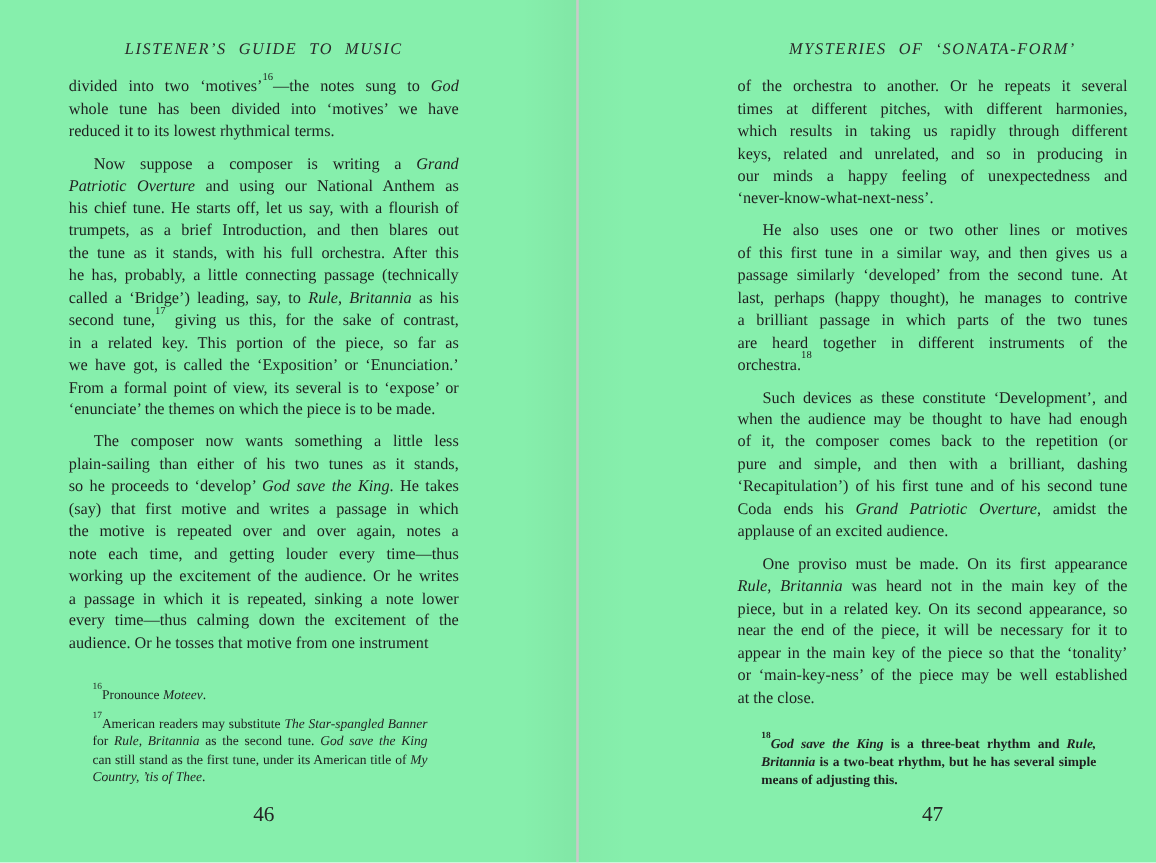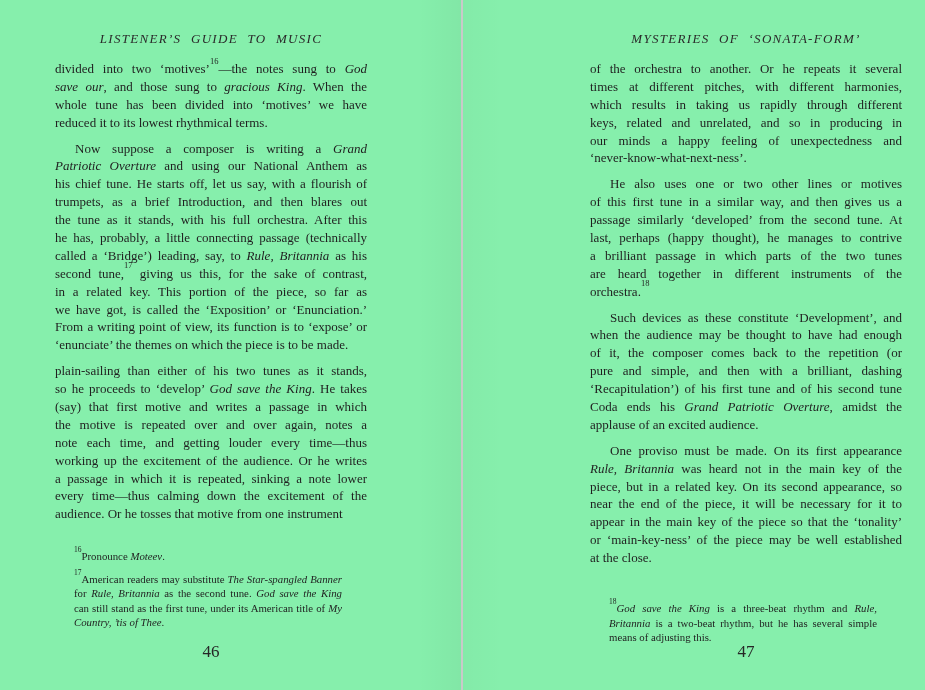--- a/index.html
+++ b/index.html
@@ -33,60 +33,60 @@
   .para { margin:0 0 8px 0; }
   .line {
     height:17.9px; line-height:17.9px; font-size:13px;
     white-space:nowrap; text-align:justify; text-align-last:justify;
   }
   .line.first { padding-left:20px; }
   .line.last  { text-align-last:left; }
   sup.sup { font-size:8.5px; line-height:0; position:relative; top:-4px; }
   .footnotes { position:absolute; left:19px; width:268px; }
   #fn-left  { top:549px; }
-  #fn-right { top:601px; }
+  #fn-right { top:588px;font-weight:bold; }
   .footnotes .line { height:14.6px; line-height:14.6px; font-size:10.8px; }
   .footnotes sup.sup { font-size:7.5px; top:-3px; }
   .page-number {
     position:absolute; top:642px; left:0; right:0;
     text-align:center; font-size:17px; color:#262626;
   }
 </style>
 </head>
 <body>
 
 <div class="spread">
   <div class="gutter-shade-left"></div>
   <div class="gutter-shade-right"></div>
   <div class="gutter-line"></div>
 
   <div class="page" id="page-left">
     <div class="running-header">LISTENER’S  GUIDE  TO  MUSIC</div>
     <div class="body-text">
         <div class="para">
           <div class="line"><span>divided into two ‘motives’</span><sup class="sup">16</sup><span>—the notes sung to </span><i>God</i></div>
-          <div class="line"><i>save our</i><span>, and those sung to </span><i>gracious King</i><span>. When the</span></div>
           <div class="line"><span>whole tune has been divided into ‘motives’ we have</span></div>
           <div class="line last"><span>reduced it to its lowest rhythmical terms.</span></div>
         </div>
         <div class="para">
           <div class="line first"><span>Now suppose a composer is writing a </span><i>Grand</i></div>
           <div class="line"><i>Patriotic Overture</i><span> and using our National Anthem as</span></div>
           <div class="line"><span>his chief tune. He starts off, let us say, with a flourish of</span></div>
           <div class="line"><span>trumpets, as a brief Introduction, and then blares out</span></div>
           <div class="line"><span>the tune as it stands, with his full orchestra. After this</span></div>
           <div class="line"><span>he has, probably, a little connecting passage (technically</span></div>
           <div class="line"><span>called a ‘Bridge’) leading, say, to </span><i>Rule, Britannia</i><span> as his</span></div>
           <div class="line"><span>second tune,</span><sup class="sup">17</sup><span> giving us this, for the sake of contrast,</span></div>
           <div class="line"><span>in a related key. This portion of the piece, so far as</span></div>
           <div class="line"><span>we have got, is called the ‘Exposition’ or ‘Enunciation.’</span></div>
-          <div class="line"><span>From a writing point of view, its function is to ‘expose’ or</span></div>
+          <div class="line"><span>From a formal point of view, its several is to ‘expose’ or</span></div>
           <div class="line last"><span>‘enunciate’ the themes on which the piece is to be made.</span></div>
         </div>
         <div class="para">
+          <div class="line first"><span>The composer now wants something a little less</span></div>
           <div class="line"><span>plain-sailing than either of his two tunes as it stands,</span></div>
           <div class="line"><span>so he proceeds to ‘develop’ </span><i>God save the King</i><span>. He takes</span></div>
           <div class="line"><span>(say) that first motive and writes a passage in which</span></div>
           <div class="line"><span>the motive is repeated over and over again, notes a</span></div>
           <div class="line"><span>note each time, and getting louder every time—thus</span></div>
           <div class="line"><span>working up the excitement of the audience. Or he writes</span></div>
           <div class="line"><span>a passage in which it is repeated, sinking a note lower</span></div>
           <div class="line"><span>every time—thus calming down the excitement of the</span></div>
           <div class="line last"><span>audience. Or he tosses that motive from one instrument</span></div>
         </div>

